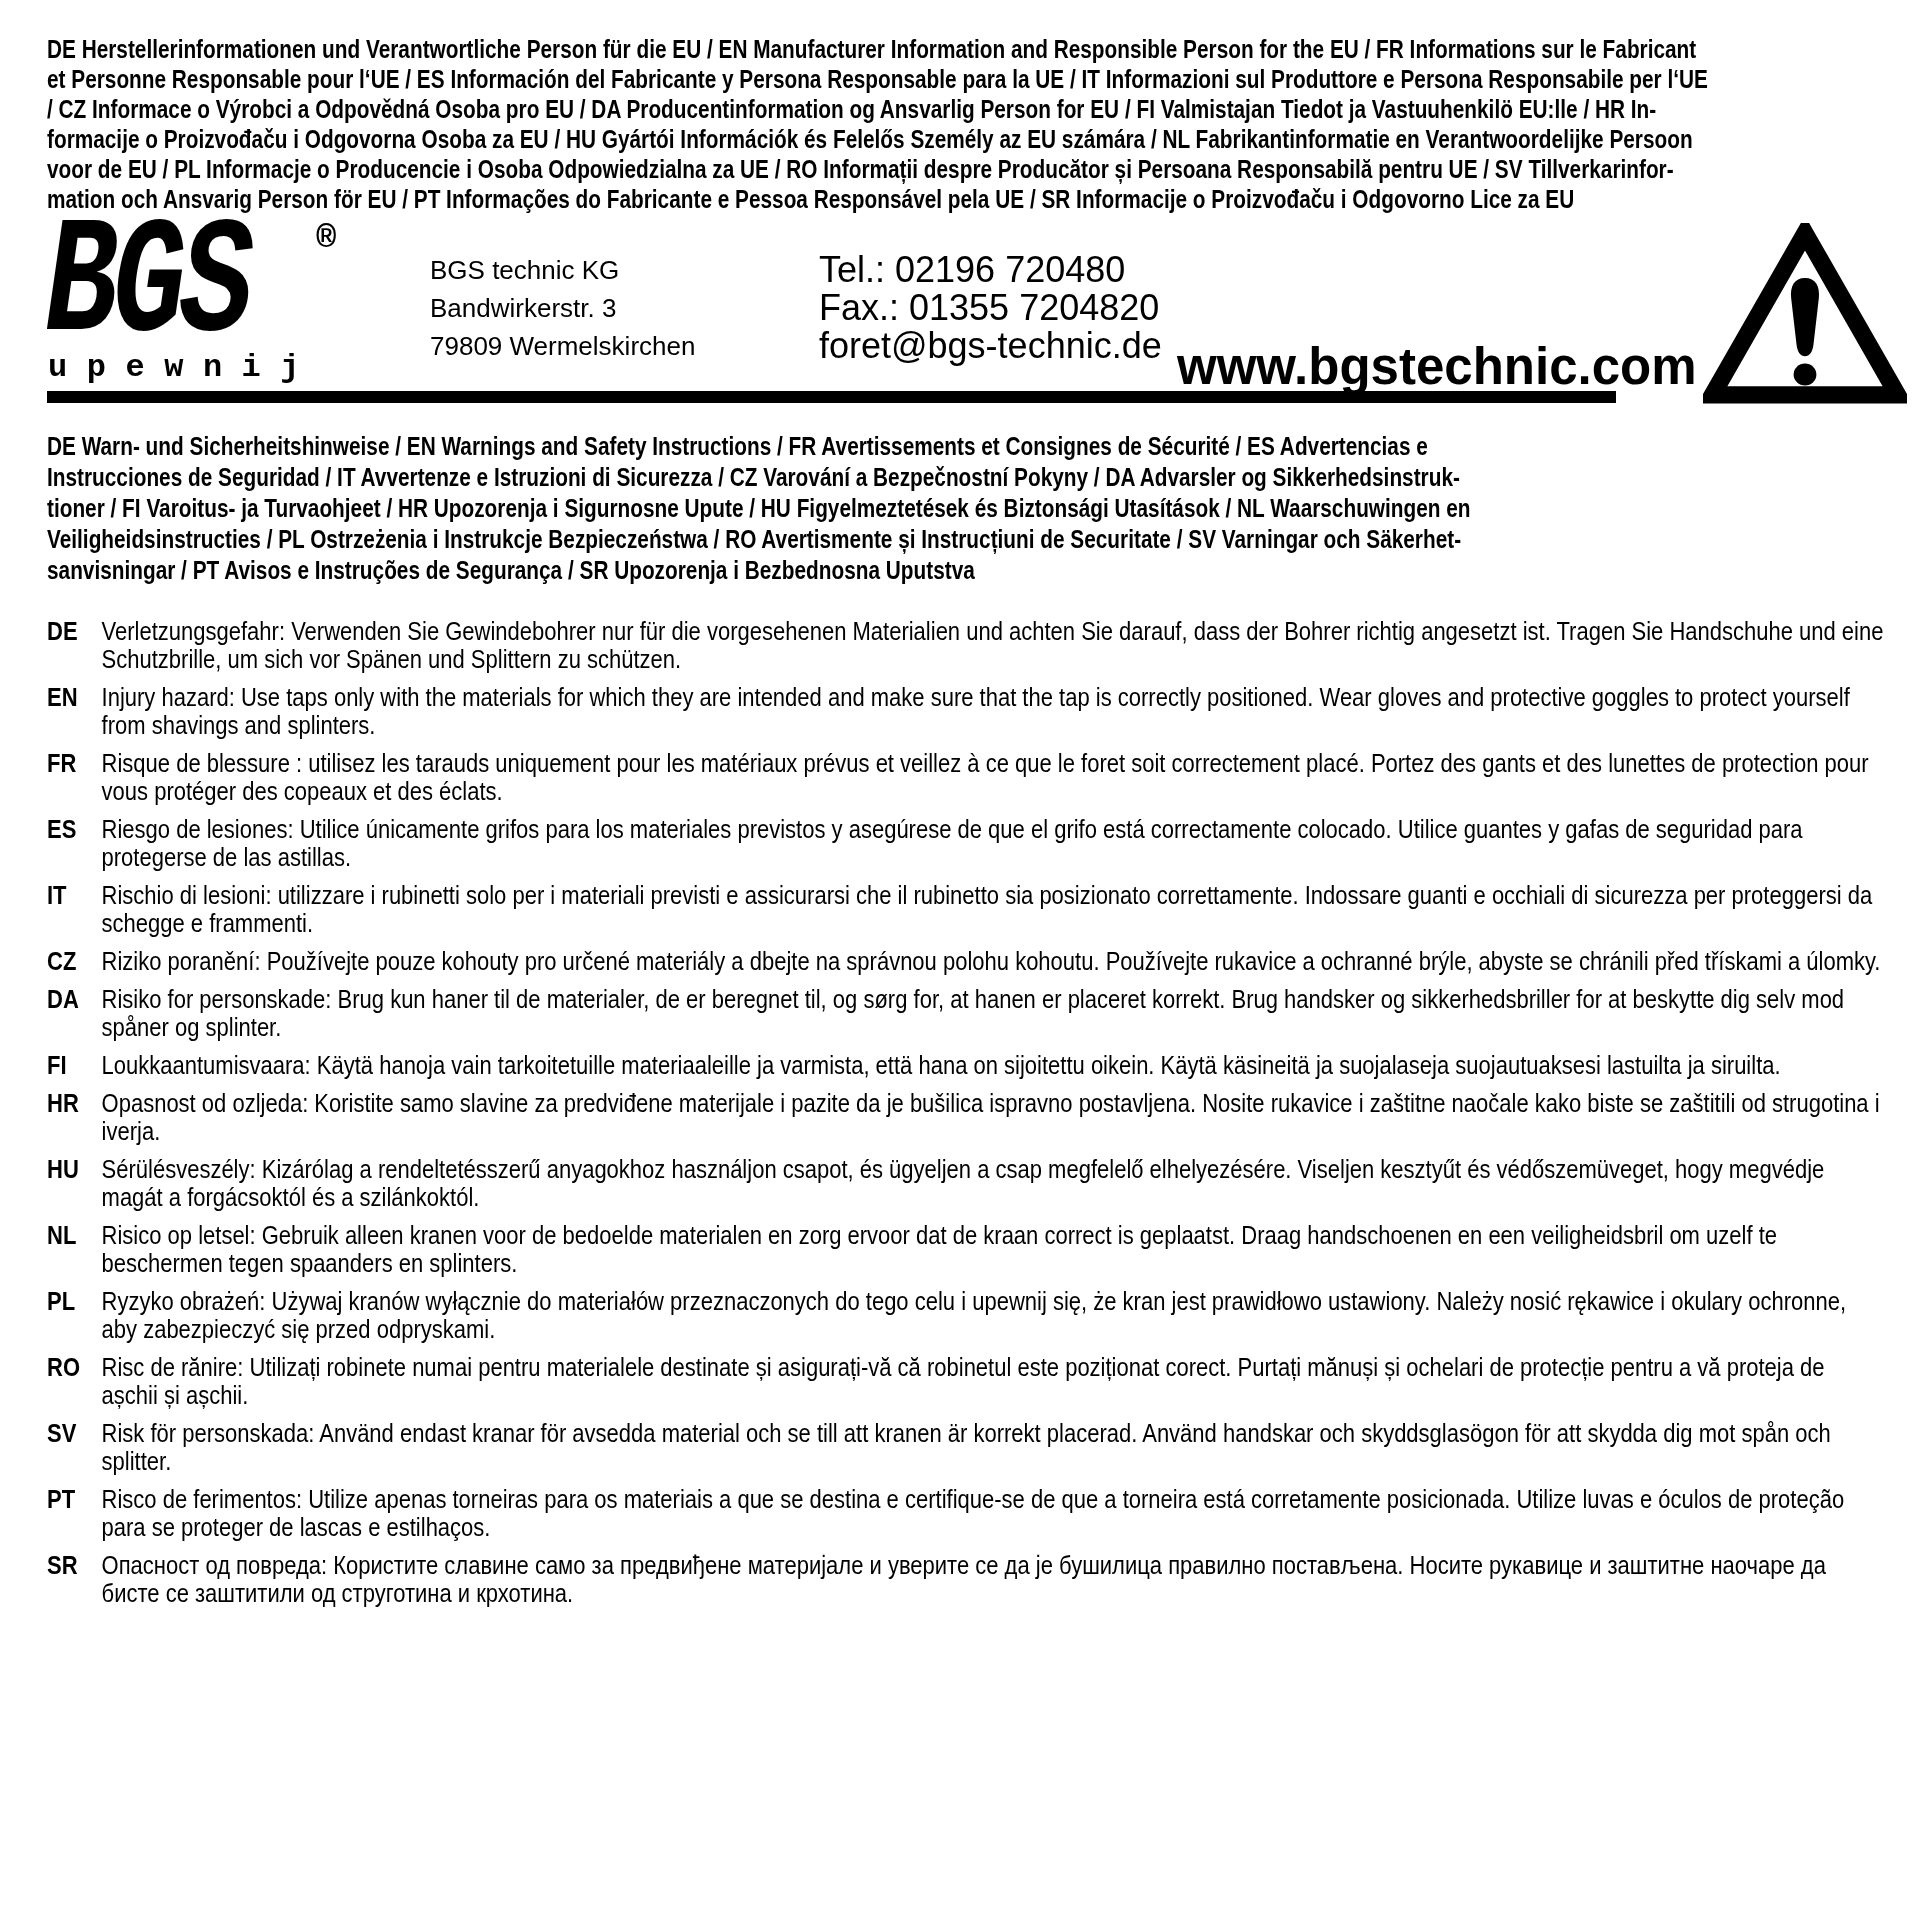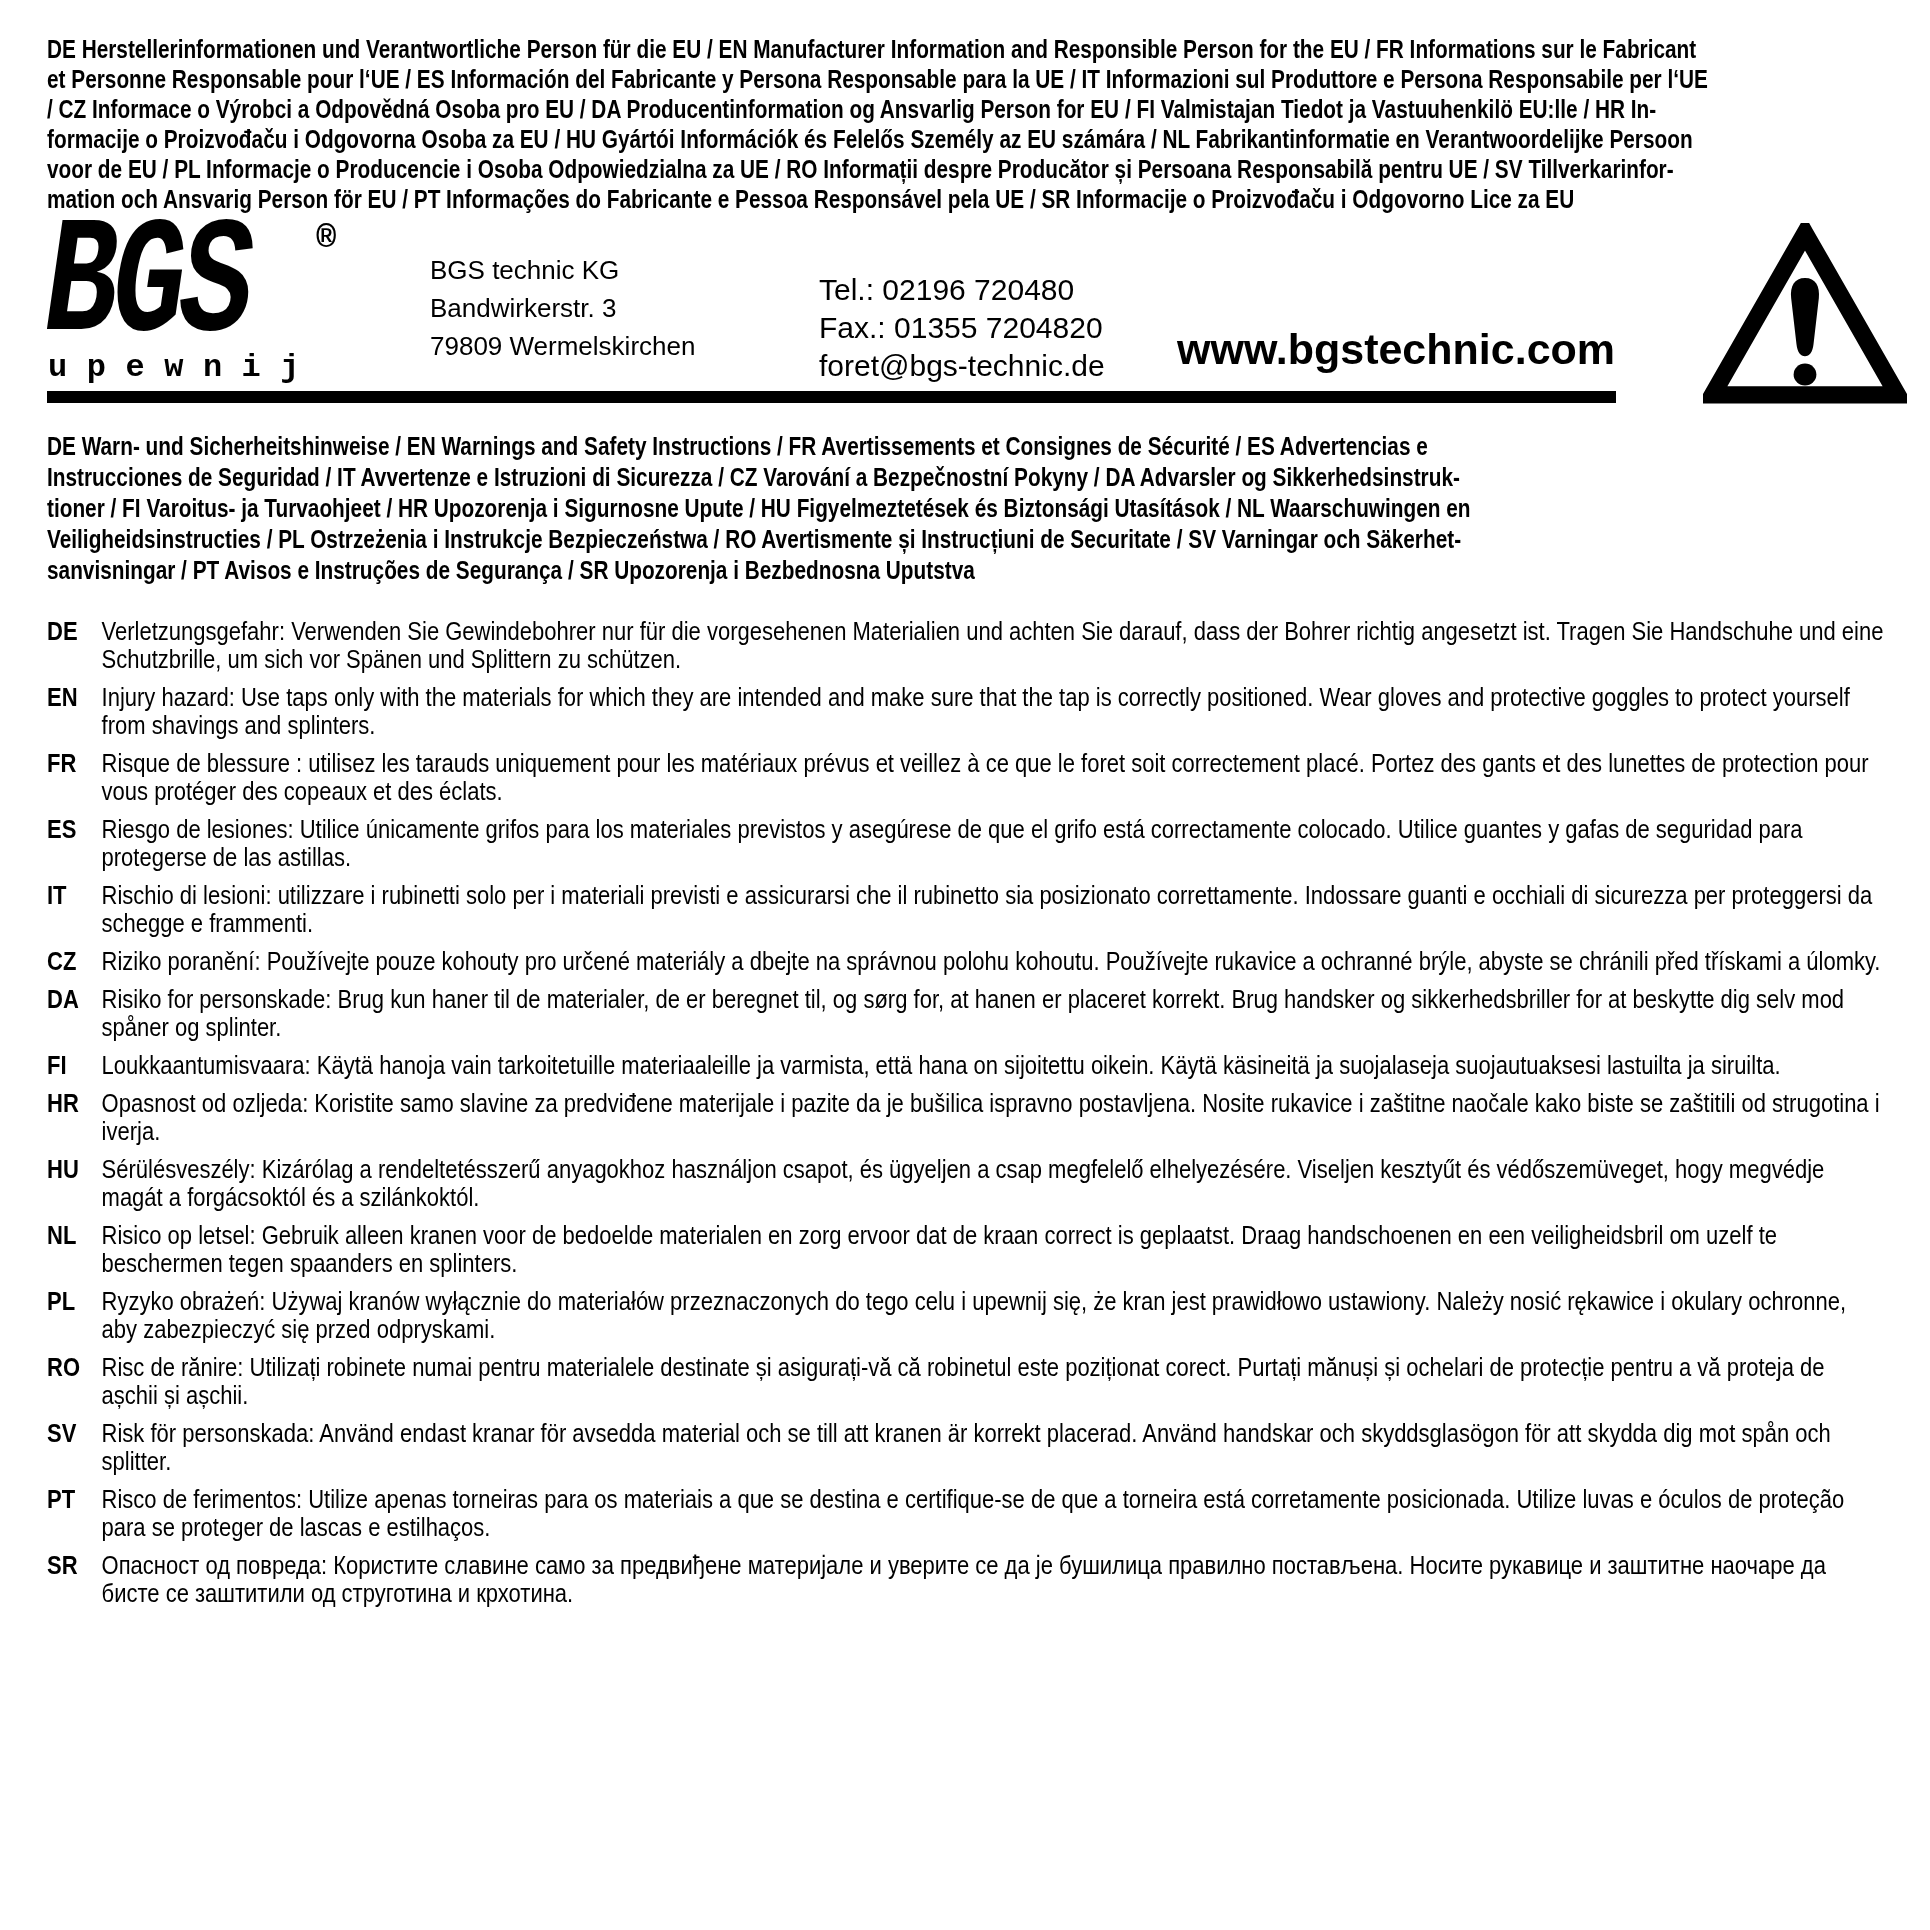--- a/index.html
+++ b/index.html
@@ -74,30 +74,29 @@
     left: 430px;
     top: 251px;
     font-size: 26px;
     line-height: 38px;
     white-space: nowrap;
   }
   .contact-col {
     position: absolute;
     left: 819px;
     top: 251px;
-    font-size: 30px;
+    font-size: 36px;
     line-height: 38px;
     white-space: nowrap;
-    margin-top: 20px;
   }
   .website {
     position: absolute;
     left: 1177px;
-    top: 325px;
-    font-size: 43px;
+    top: 337px;
+    font-size: 51px;
     font-weight: bold;
     white-space: nowrap;
   }
 
   .warning-triangle {
     position: absolute;
     left: 1703px;
     top: 223px;
     width: 204px;
     height: 181px;

